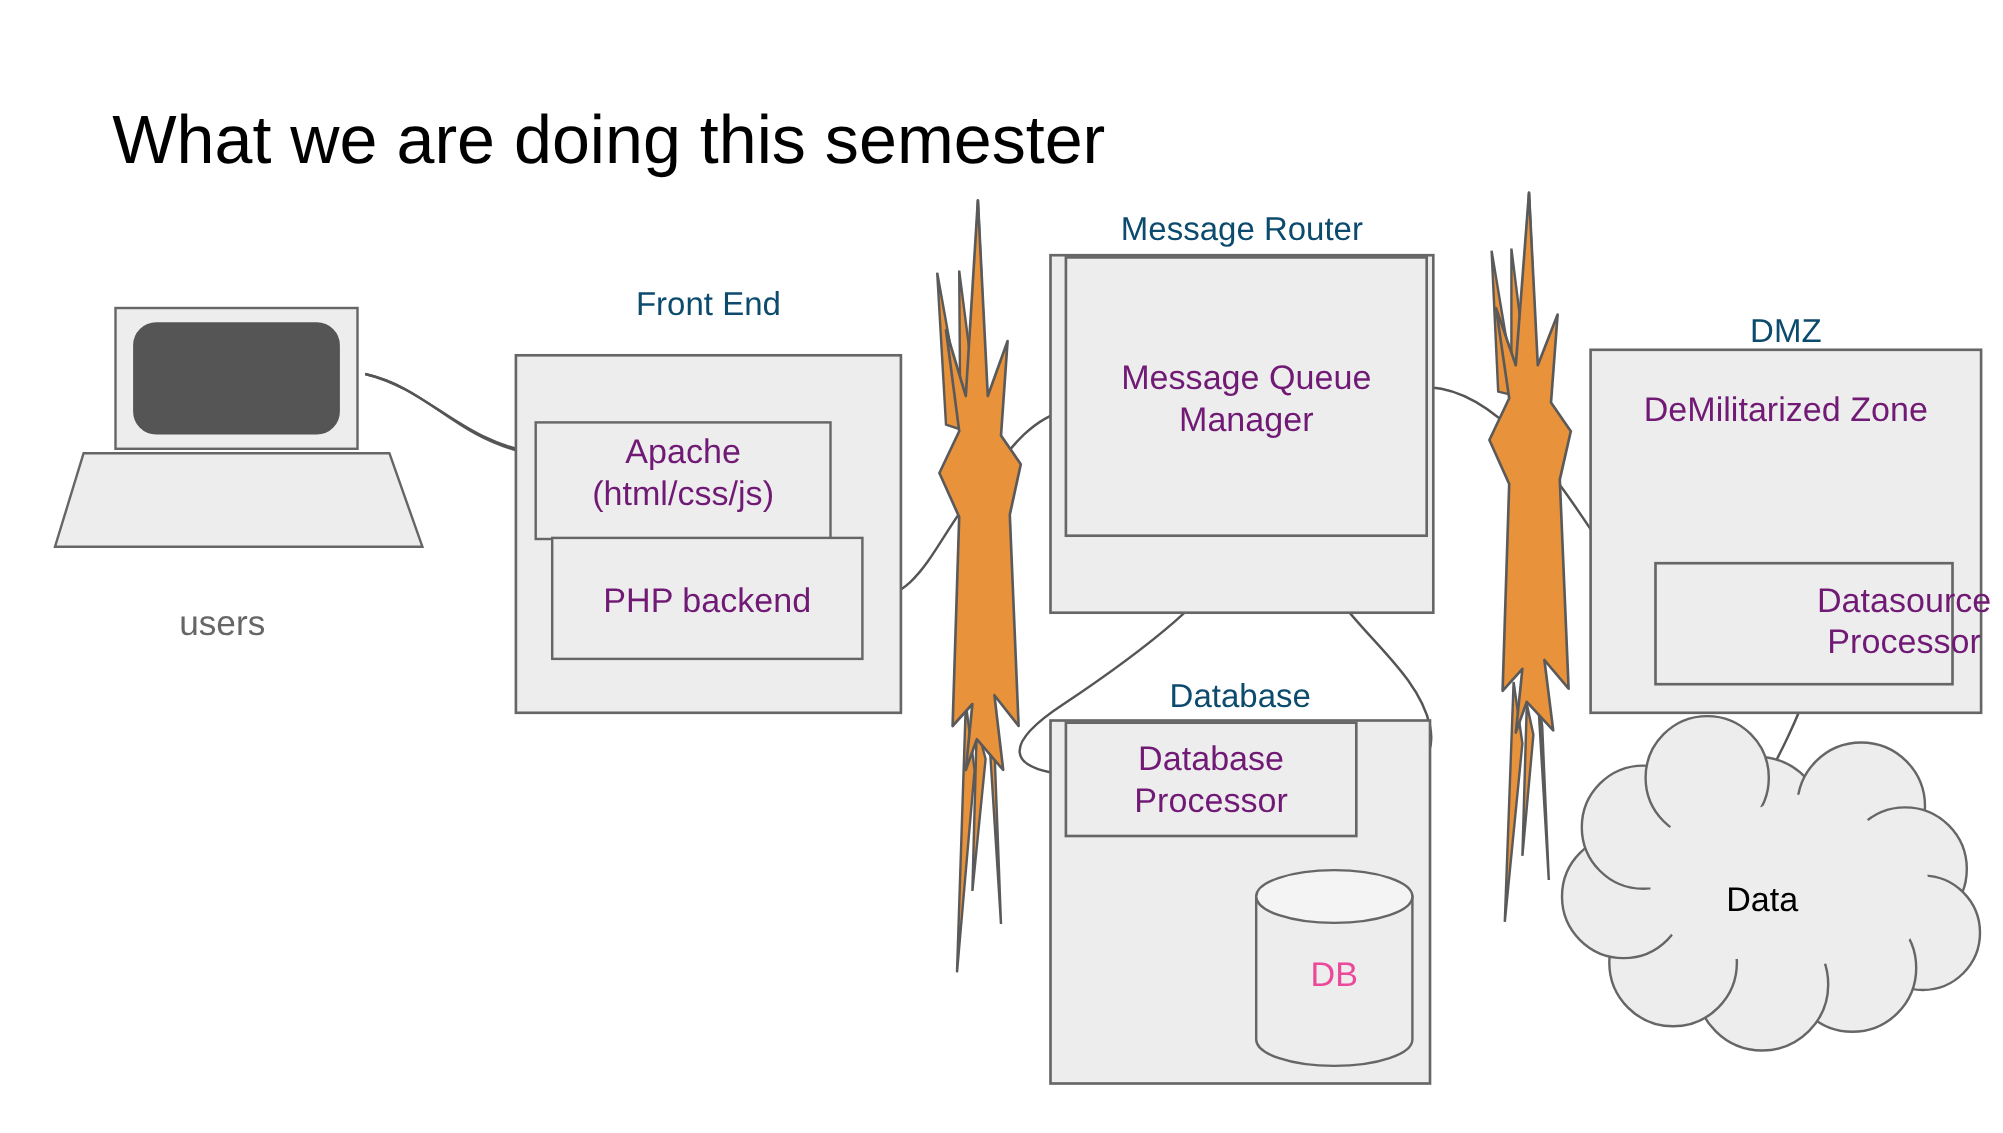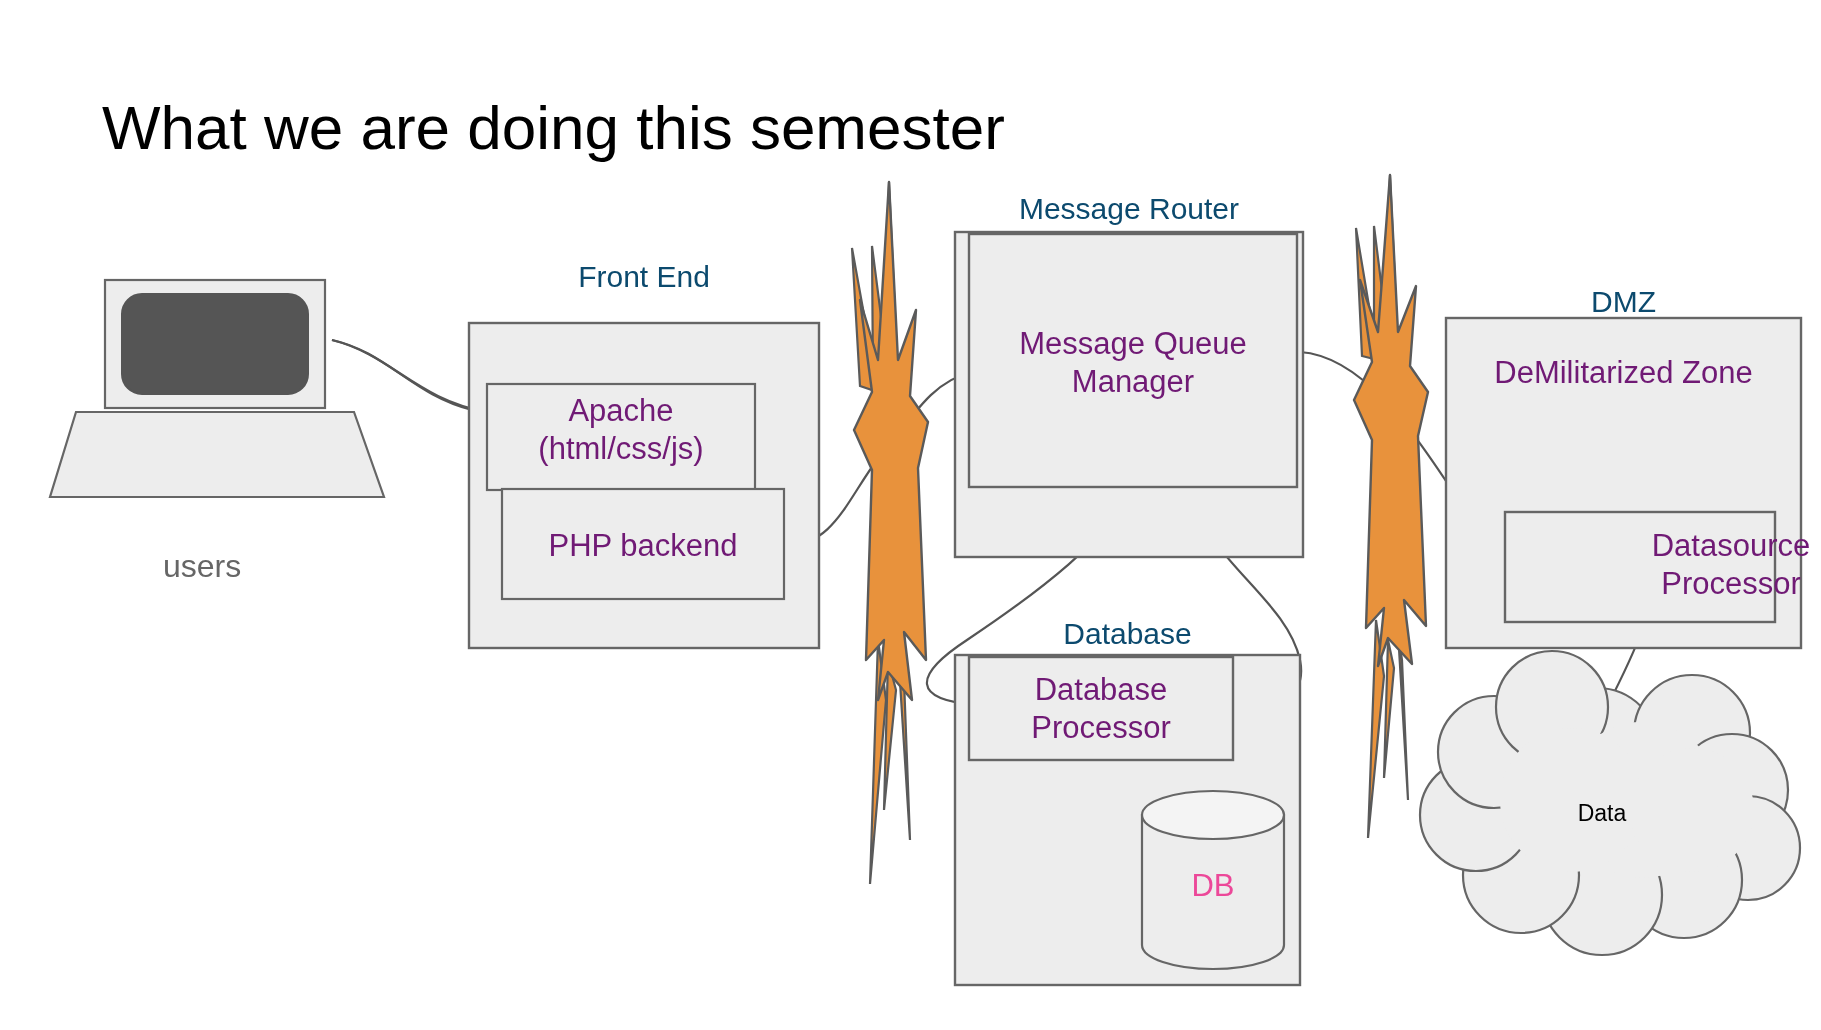--- a/index.html
+++ b/index.html
@@ -56,21 +56,21 @@
     white-space: nowrap;
   }
   .db-text {
     position: absolute;
     font-size: 31px;
     color: #ec4899;
     text-align: center;
   }
   .cloud-text {
     position: absolute;
-    font-size: 23px;
+    font-size: 31px;
     color: #000000;
     text-align: center;
   }
 </style>
 </head>
 <body>
 
 <div id="slide">
 
   <svg id="diagram-svg" viewBox="0 0 1821 1030">

